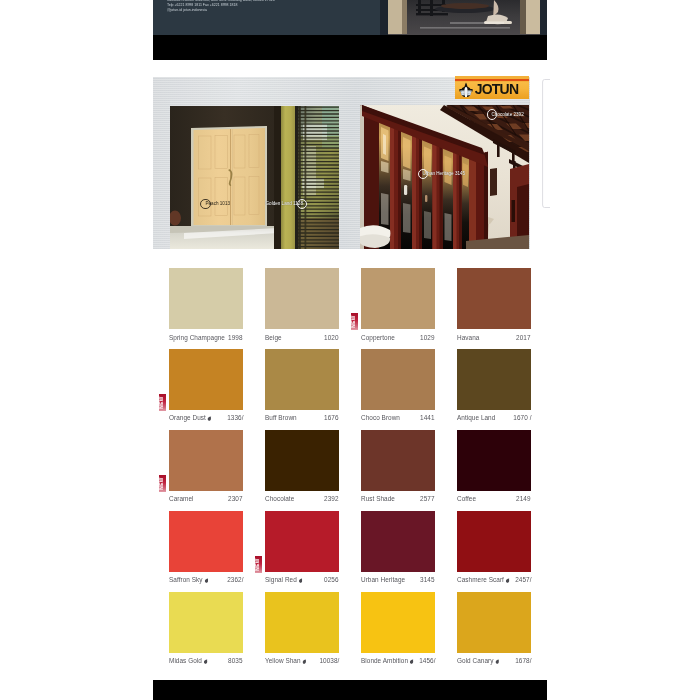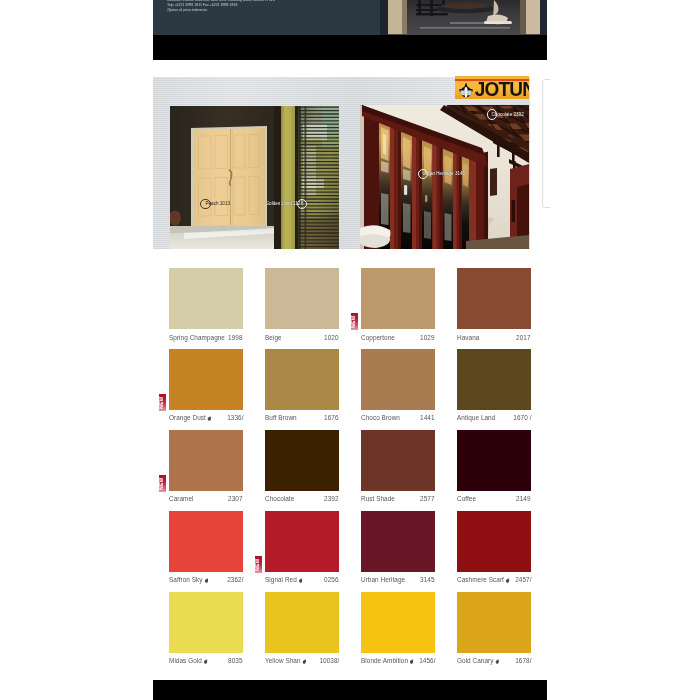--- a/index.html
+++ b/index.html
@@ -24,21 +24,21 @@
   #cat-texture{position:absolute;inset:0;
     background:
       repeating-linear-gradient(180deg, rgba(255,255,255,.22) 0px, rgba(255,255,255,.22) 1px, rgba(168,174,180,.07) 1px, rgba(168,174,180,.07) 2px),
       linear-gradient(95deg,#d7dadd 0%,#e0e3e5 22%,#d5d9dc 52%,#dfe2e4 78%,#d8dbde 100%);}
 
   
   #logo{position:absolute;left:455px;top:75.5px;width:74px;height:23.5px;background:#f3b03a;overflow:hidden;}
   #logo-red{position:absolute;left:0;top:3.6px;width:100%;height:2.4px;background:#e14e11;}
   #logo-grad{position:absolute;left:0;top:6px;width:100%;height:17.5px;background:linear-gradient(180deg,#f8bb46 0%,#f6b53c 40%,#f0a82c 72%,#eca11f 100%);}
   #logo-mark{position:absolute;left:3.6px;top:6.4px;width:14px;height:15.6px;}
-  #logo-word{position:absolute;left:19.8px;top:5.1px;font-family:"Liberation Sans",sans-serif;font-weight:bold;font-size:19px;letter-spacing:-0.8px;color:#17150f;line-height:17px;transform:scale(1.0,1.02);transform-origin:left top;}
+  #logo-word{position:absolute;left:19.8px;top:5.1px;font-family:"Liberation Sans",sans-serif;font-weight:bold;font-size:14px;letter-spacing:-0.8px;color:#17150f;line-height:17px;transform:scale(1.0,1.02);transform-origin:left top;}
 
   
   .photo{position:absolute;overflow:hidden;}
   #photo1{left:169.5px;top:106px;width:169px;height:143px;}
   #photo2{left:359.5px;top:105px;width:169px;height:144px;}
 
   .ptag{position:absolute;color:#fff;font-size:4.6px;white-space:nowrap;text-shadow:0 0 1px rgba(0,0,0,.8);}
   .pring{position:absolute;border:.7px solid rgba(255,255,255,.92);border-radius:50%;width:8.6px;height:8.6px;}
   .pring.dark{border-color:rgba(40,32,20,.85);}
   .ptag.dark{color:#2a2418;text-shadow:none;}

